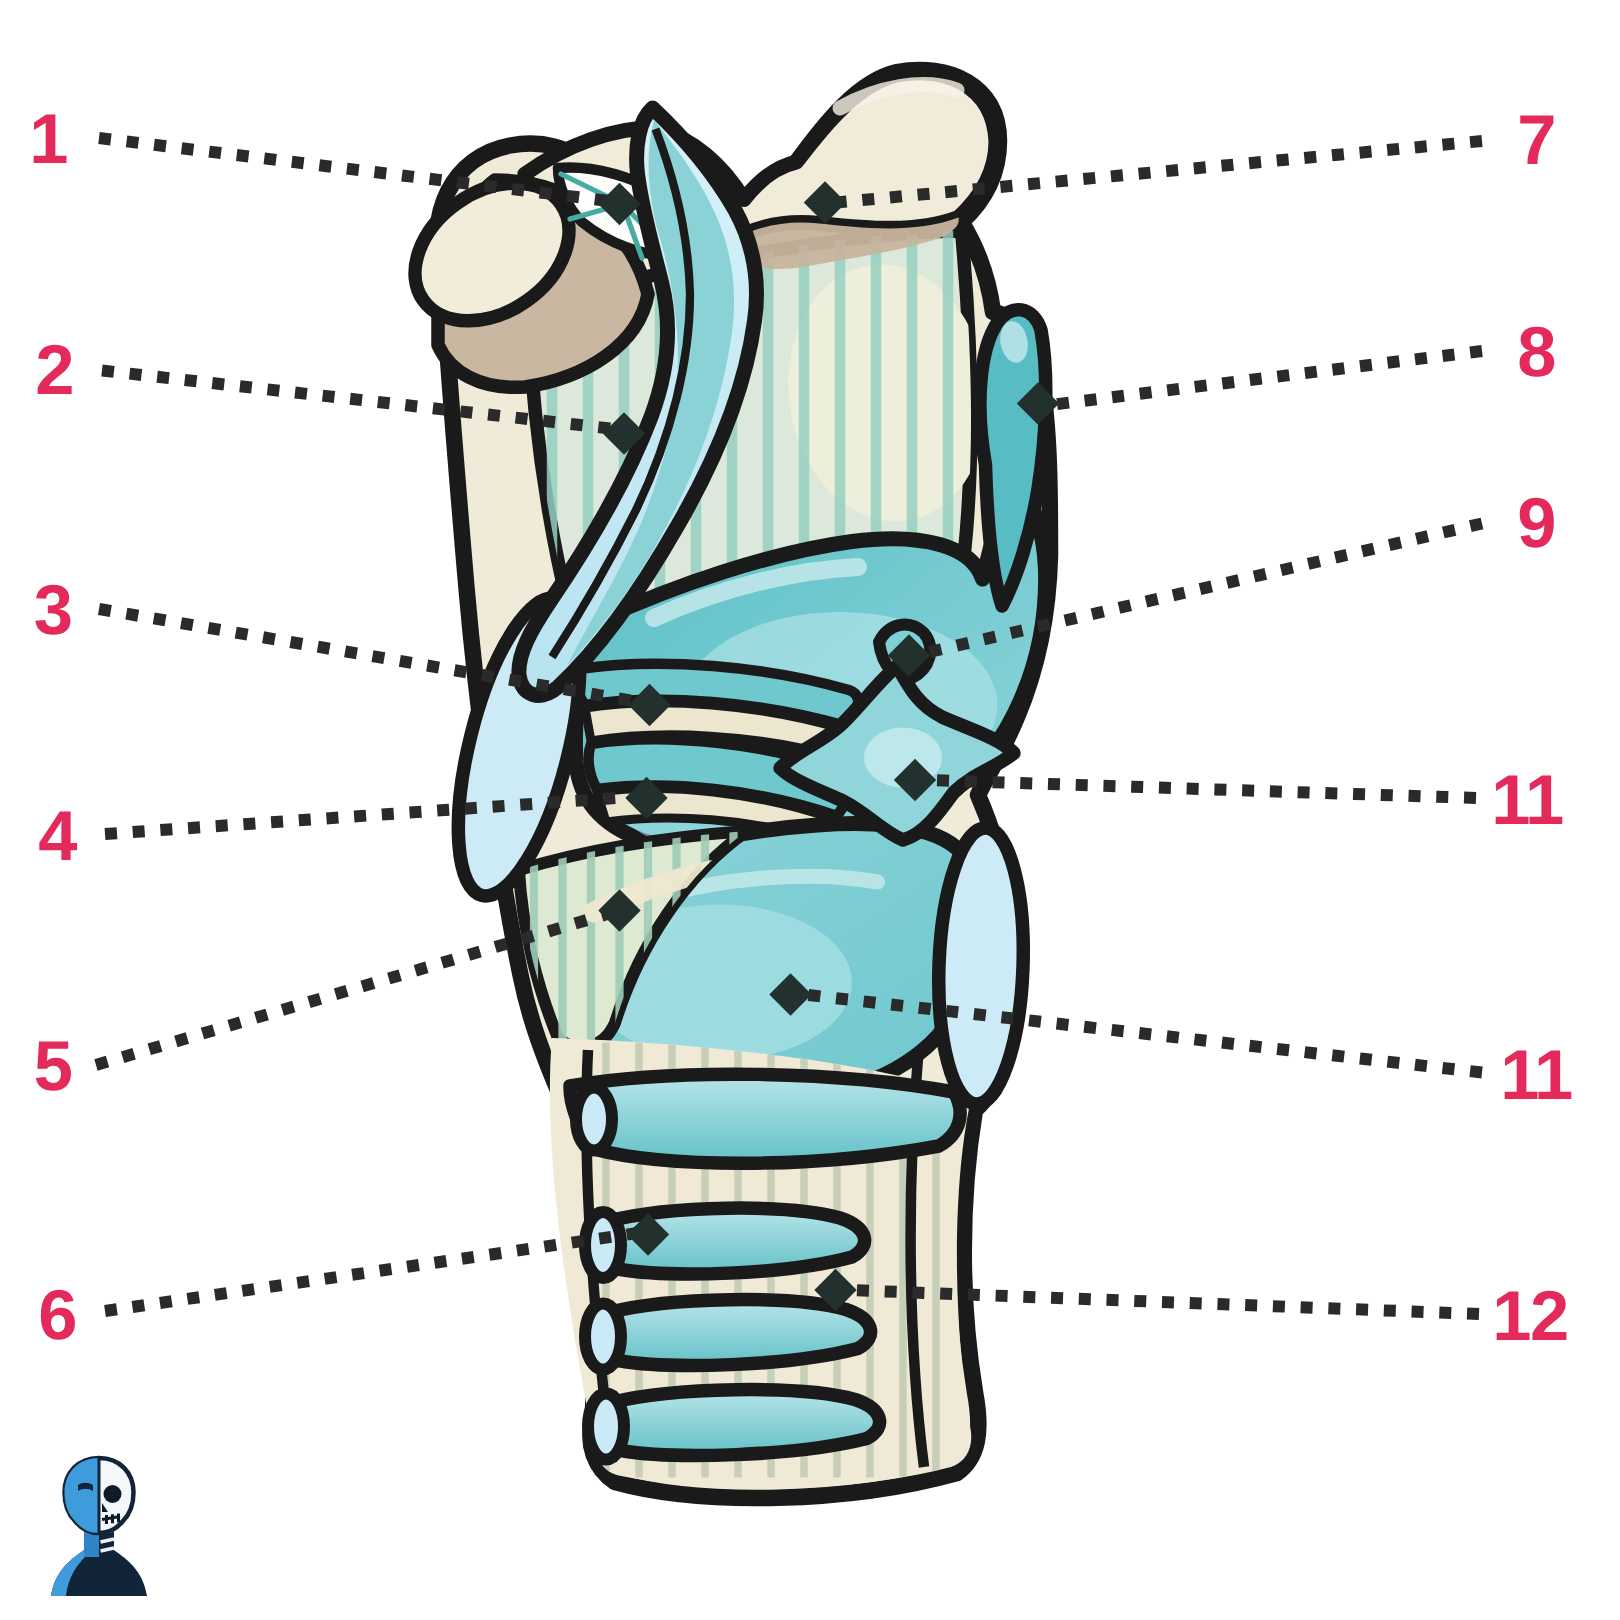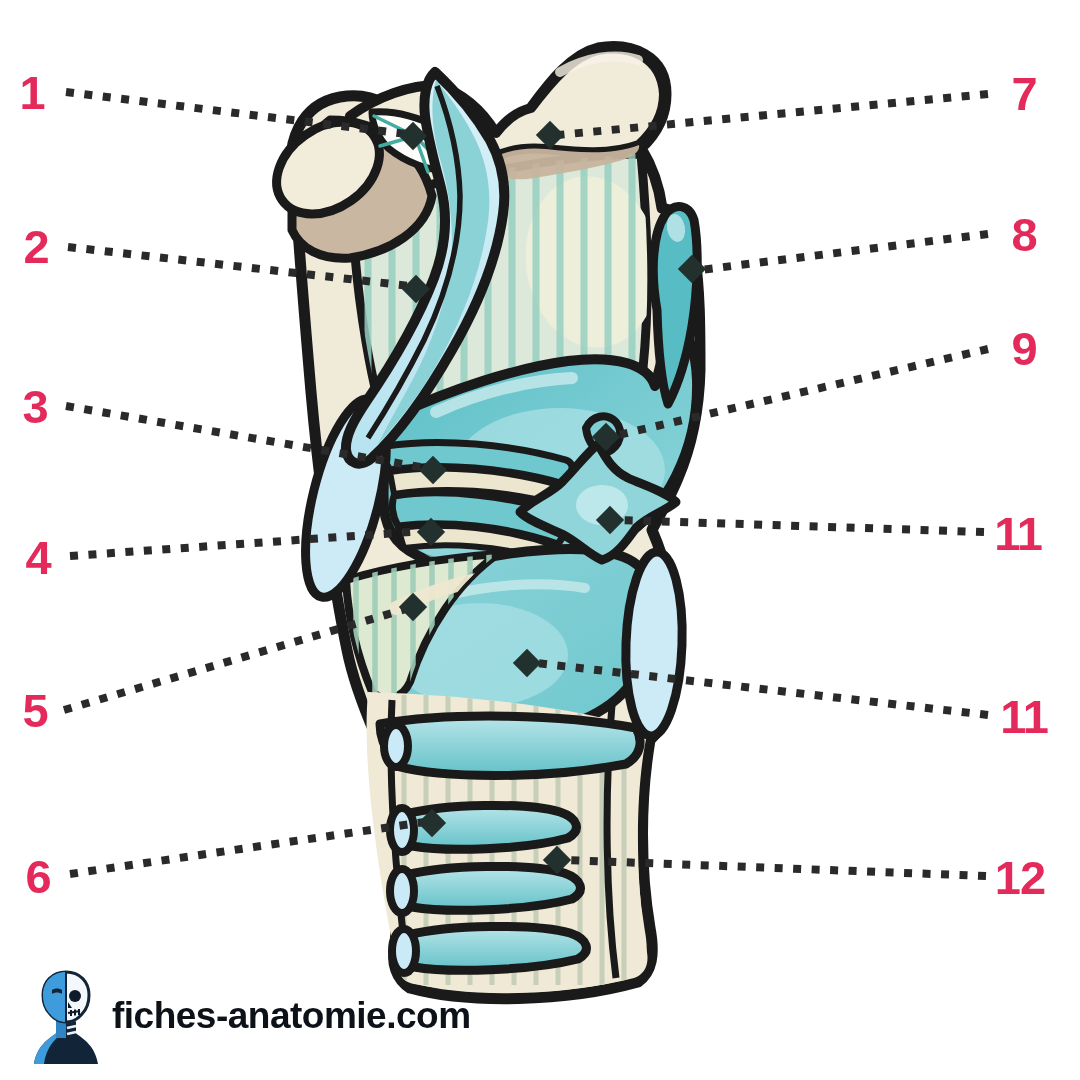--- a/index.html
+++ b/index.html
@@ -289,16 +289,15 @@
       <circle cx="45" cy="28" r="6" fill="#0E1B2A"></circle>
       <path d="M38,34 L42,40 L38,40 Z" fill="#0E1B2A"></path>
       <g stroke="#0E1B2A" stroke-width="2">
         <line x1="38" y1="45" x2="50" y2="43"></line>
         <line x1="41" y1="42" x2="41" y2="48"></line>
         <line x1="45" y1="41.5" x2="45" y2="47.5"></line>
         <line x1="49" y1="41" x2="49" y2="47"></line>
       </g>
       <line x1="36" y1="4" x2="36" y2="54" stroke="#122437" stroke-width="2"></line>
     </svg>
-    <span class="brand-text">fiches-anatomie.com</span>
   </div>
 
 </div>
 
 </body></html>

